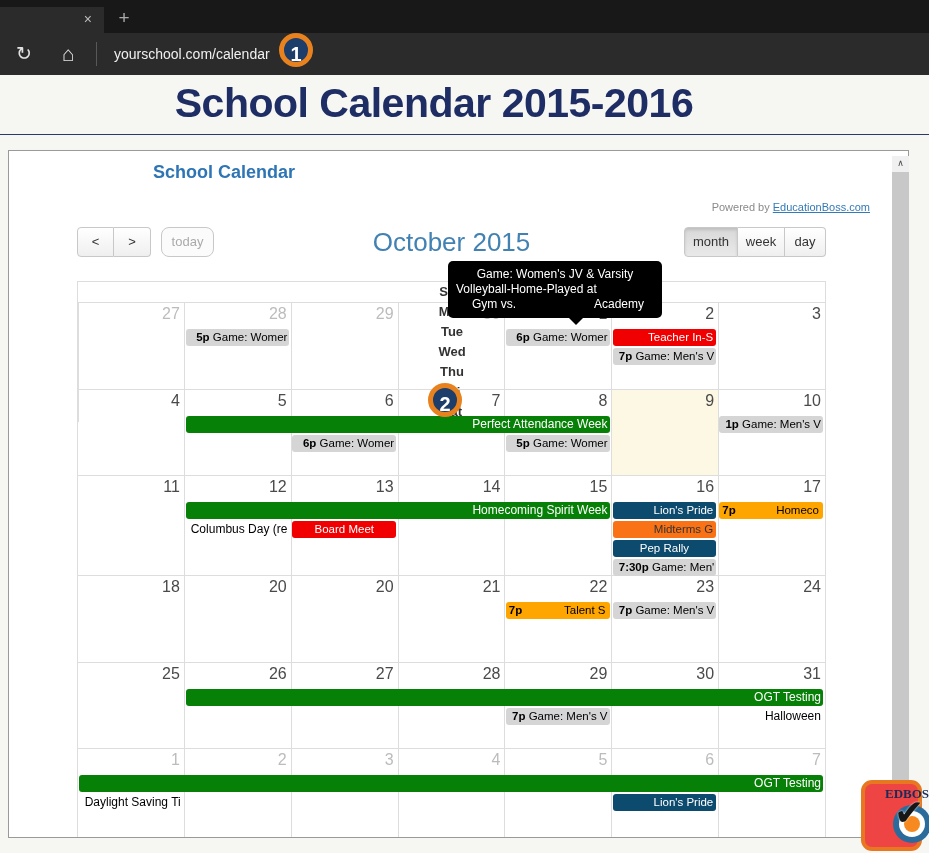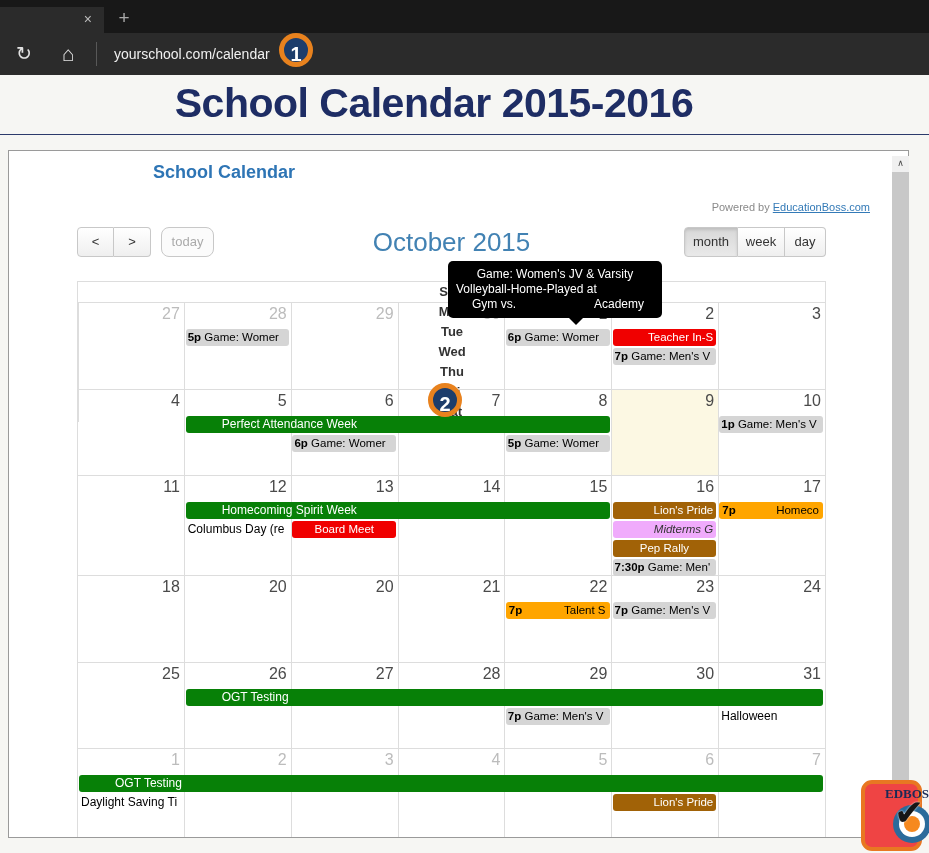--- a/index.html
+++ b/index.html
@@ -59,27 +59,27 @@
   .week:nth-child(1){ height:87px; } .week:nth-child(2){ height:86px; }
   .week:nth-child(3){ height:100px; } .week:nth-child(4){ height:87px; }
   .week:nth-child(5){ height:86px; } .week:nth-child(6){ height:92px; }
   .day-cell { flex:1; position:relative; border-left:1px solid #ddd; }
   .day-cell:first-child { border-left:none; }
   .day-cell.today { background:#fcf8e3; }
   .dnum { position:absolute; top:2px; right:4px; font-size:16px; color:#4a4a4a; }
   .day-cell.other .dnum { color:#bcbcbc; }
 
   .ev { position:absolute; height:17px; line-height:17px; font-size:11.5px; border-radius:3px;
-        overflow:hidden; white-space:nowrap; padding:0 2px; z-index:2; }
+        overflow:hidden; white-space:nowrap; padding:0 2px; z-index:2;text-align:right; }
   .ev-time { font-weight:bold; }
   .ev-gray { background:#d5d5d5; color:#000; }
   .ev-red { background:#f00000; color:#fff; }
-  .ev-green { background:#a16207; color:#fff; }
+  .ev-green { background:#0c4a6e; color:#fff; }
   .ev-green-bar { background:#078007; color:#fff; padding-left:36px; font-size:12px; }
-  .ev-pink { background:#f0abfc; color:#333;font-style:italic; }
+  .ev-pink { background:#f97316; color:#333; }
   .ev-orange { background:#ffa500; color:#000; }
   .ev-plain { background:transparent; color:#000; font-size:12px; }
   .al-right { text-align:right; padding-right:3px; }
   .al-center { text-align:center; }
   .al-split { display:flex; justify-content:space-between; padding:0 4px 0 3px; }
 
   
   .tooltip { position:absolute; left:448px; top:261px; width:214px; background:#000; color:#fff;
              border-radius:5px; font-size:12px; line-height:15px; padding:6px 8px; z-index:35; }
   .tt1 { text-align:center; }

